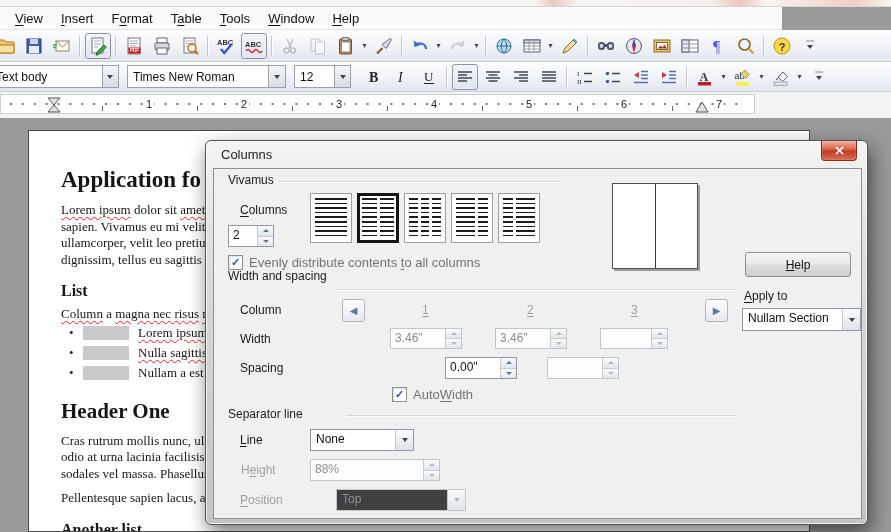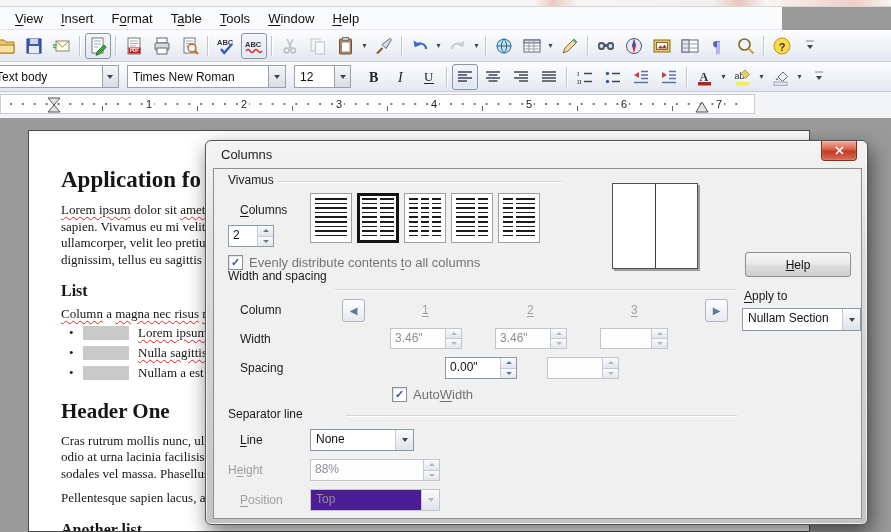--- a/index.html
+++ b/index.html
@@ -81,21 +81,21 @@
   .spin-btns{width:15px;border-left:1px solid #c4cad2;display:flex;flex-direction:column;}
   .spin-btn{flex:1;display:flex;align-items:center;justify-content:center;background:linear-gradient(#fafbfc,#e2e6eb);}
   .spin-btn+.spin-btn{border-top:1px solid #c4cad2;}
   .spin .tri-up,.spin .tri-down{border-left-width:3px;border-right-width:3px;}
   .spin .tri-up{border-bottom:3.5px solid #5e7a96;}
   .spin .tri-down{border-top:3.5px solid #5e7a96;}
   .spin.dis .tri-up{border-bottom-color:#b3b8bd;}
   .spin.dis .tri-down{border-top-color:#b3b8bd;}
   
   .ddl{position:absolute;display:flex;border:1px solid #8b99a9;background:#fff;box-sizing:border-box;}
-  .ddl.dis{border-color:#c0c6cc;background:#4c1d95;}
+  .ddl.dis{border-color:#c0c6cc;background:#404040;margin-left:26px;}
   .ddl-val{flex:1;font-size:12px;color:#111;padding:2px 5px;white-space:nowrap;overflow:hidden;}
   .ddl.dis .ddl-val{color:#8b8f94;}
   .ddl-btn{width:17px;border-left:1px solid #c4cad2;background:linear-gradient(#fafbfc,#dfe3e8);display:flex;align-items:center;justify-content:center;}
   .ddl.dis .ddl-btn .tri-down{border-top-color:#b3b8bd;}
   
   .checkrow{position:absolute;display:flex;align-items:center;}
   .cb-box{width:13px;height:13px;background:#fff;border:1px solid #8a9097;box-shadow:inset 1px 1px 2px #d7dde3;display:flex;align-items:center;justify-content:center;margin-right:6px;flex:none;}
   .cb-check{font-size:11px;font-weight:bold;color:#3a4fc0;line-height:1;margin-top:-1px;}
   .cb-label{font-size:13px;color:#737373;white-space:nowrap;}
   
@@ -645,21 +645,21 @@
 
       <span class="grp-label" style="left:14px;top:238px">Separator line</span>
       <div class="grp-rule" style="left:132px;top:246px;width:391px"></div>
       <span class="dlg-label" style="left:26px;top:264px"><u>L</u>ine</span>
       <div class="ddl" style="left:96px;top:260px;width:104px;height:22px">
         <span class="ddl-val">None</span>
         <span class="ddl-btn">
             <span class="tri-down"></span>
           </span>
       </div>
-      <span class="dlg-label dis" style="left:14px;top:294px">H<u>e</u>ight</span>
+      <span class="dlg-label dis" style="left:27px;top:294px">H<u>e</u>ight</span>
       <div class="spin dis" style="left:96px;top:290px;width:130px;height:22px">
         <span class="spin-val">88%</span>
         <span class="spin-btns">
             <span class="spin-btn">
               <span class="tri-up"></span>
             </span>
             <span class="spin-btn">
               <span class="tri-down"></span>
             </span>
           </span>

